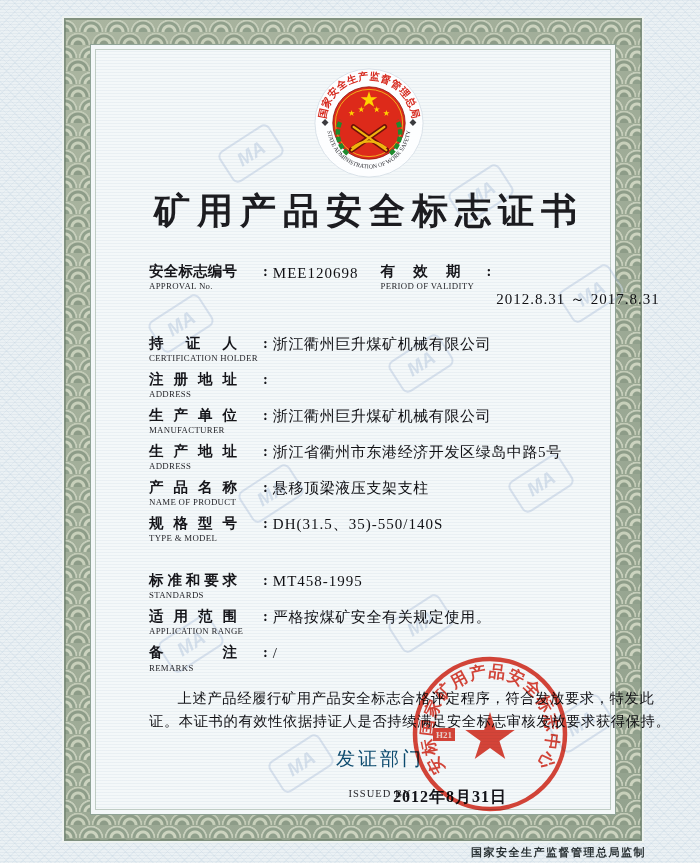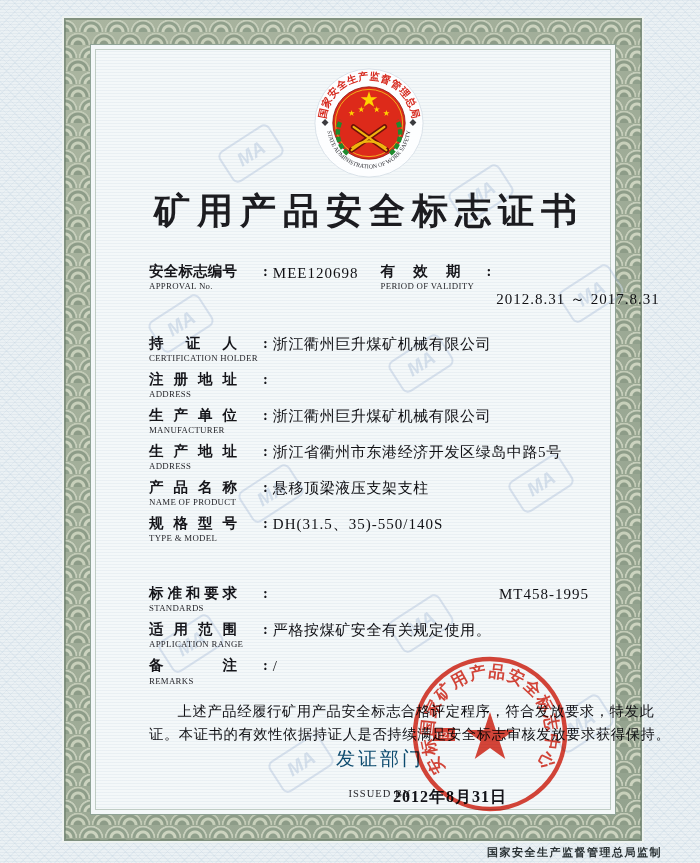--- a/index.html
+++ b/index.html
@@ -65,40 +65,40 @@
   .zh .colon{margin:0 5px 0 2px;font-weight:bold;}
   .en{
     font-size:8.8px;color:#26262b;letter-spacing:.3px;line-height:1.25;margin-top:1px;
     font-family:"Liberation Serif",serif;white-space:nowrap;
   }
   .val{
     font-size:15px;color:#101014;padding-top:1px;letter-spacing:.6px;line-height:1.3;
     white-space:nowrap;
   }
   .val.num{font-family:"Liberation Serif",serif;letter-spacing:1px;}
-  .gap-before{margin-top:40px;justify-content:space-between;}
+  .gap-before{margin-top:27px;}
   
   .row1{display:flex;align-items:flex-start;margin-top:26px;}
   .row1 .part2{margin-left:22px;display:flex;align-items:flex-start;}
   .row1 .zh .lab{width:88px;}
   .part2 .zh .lab{width:80px;}
   .row1 .val{padding-top:2px;}
   .part2 .val{padding-top:6px;margin-top:22px;}
   
   .statement{margin-top:14px;font-size:14.3px;color:#101014;line-height:1.55;letter-spacing:.6px;}
   .statement .l1{text-indent:2em;white-space:nowrap;}
   .statement .l2{white-space:nowrap;}
   
   .issuedby{position:absolute;left:295px;top:746px;width:170px;text-align:center;}
   .issuedby .cn{font-size:19px;color:#0c4a6e;letter-spacing:3px;}
   .issuedby .en2{font-size:10.5px;color:#26262b;letter-spacing:1px;margin-top:16px;}
   .issuedate{position:absolute;left:360px;top:787px;width:180px;text-align:center;
     font-size:16px;font-weight:bold;color:#131318;letter-spacing:1px;}
   .footer{
-    position:absolute;right:38px;bottom:3px;font-size:11px;font-weight:bold;
+    position:absolute;right:54px;bottom:3px;font-size:11px;font-weight:bold;
     color:#2a3234;letter-spacing:1.5px;
   }
   
   .stamp{position:absolute;left:404px;top:648px;mix-blend-mode:multiply;opacity:.93;}
 </style>
 </head>
 <body>
 
 <div class="frame"></div>
 

